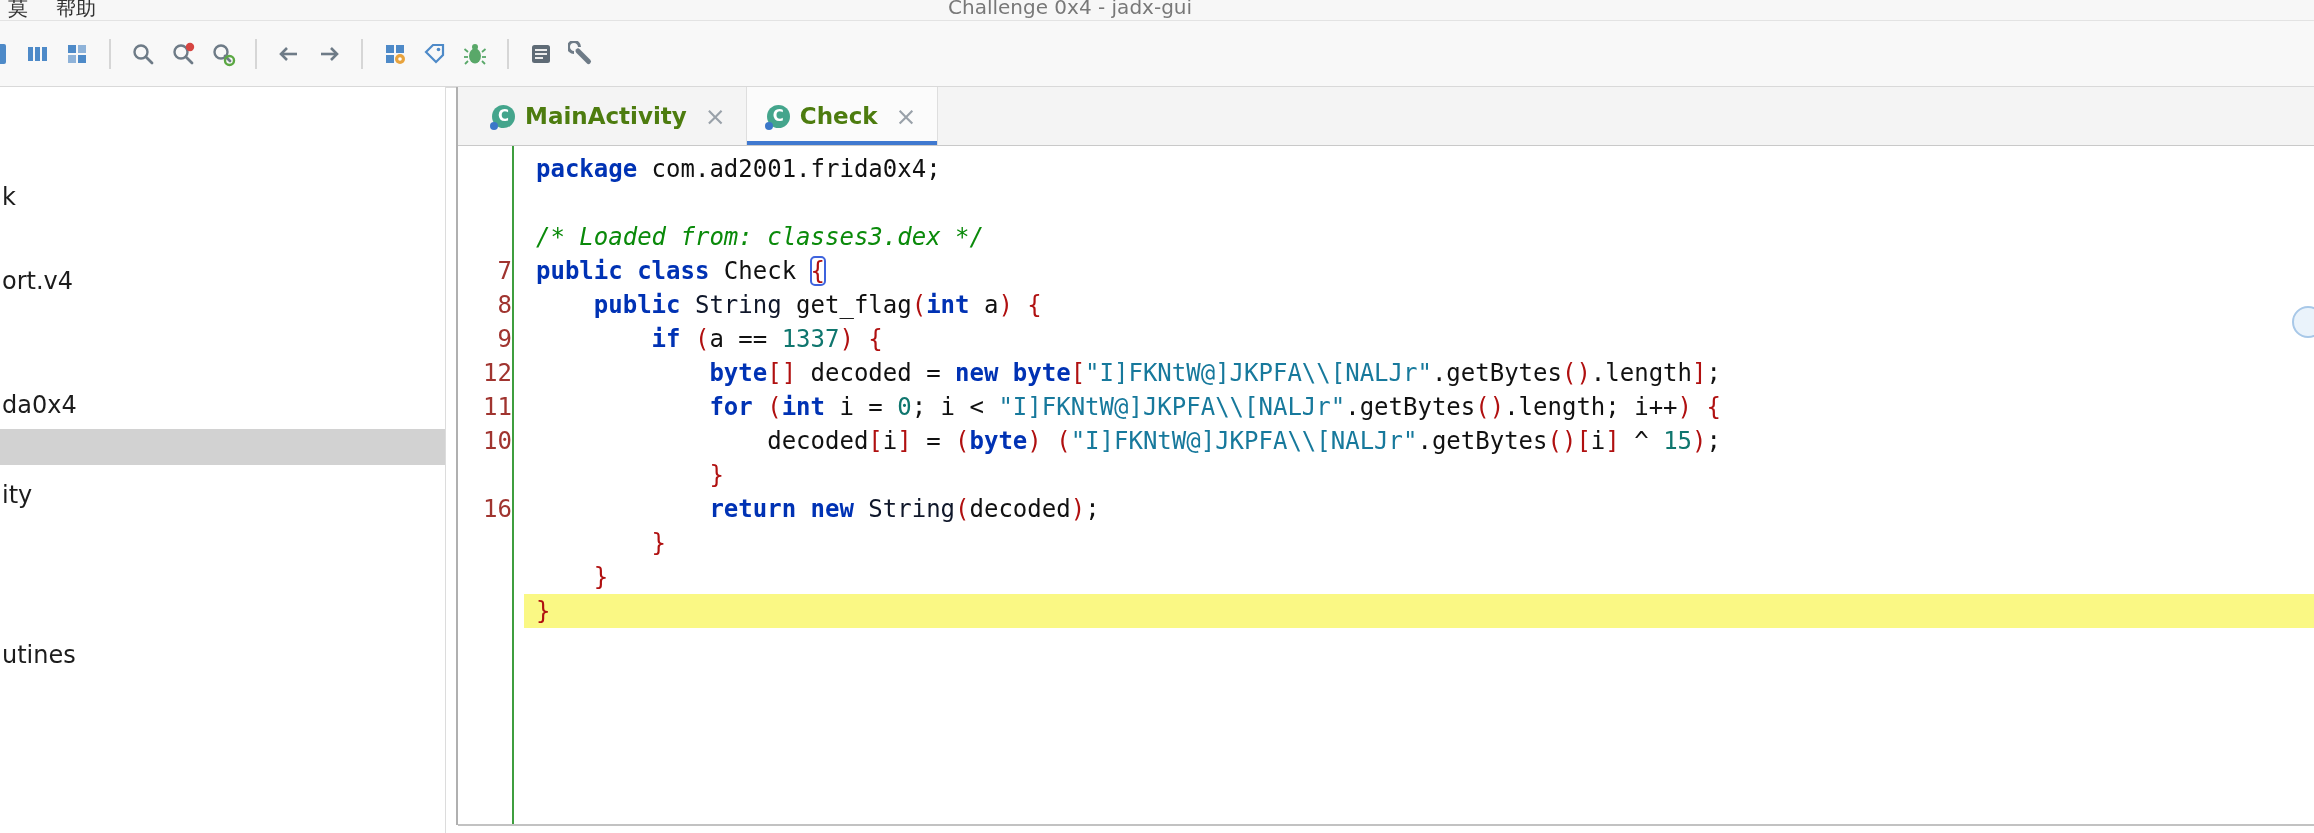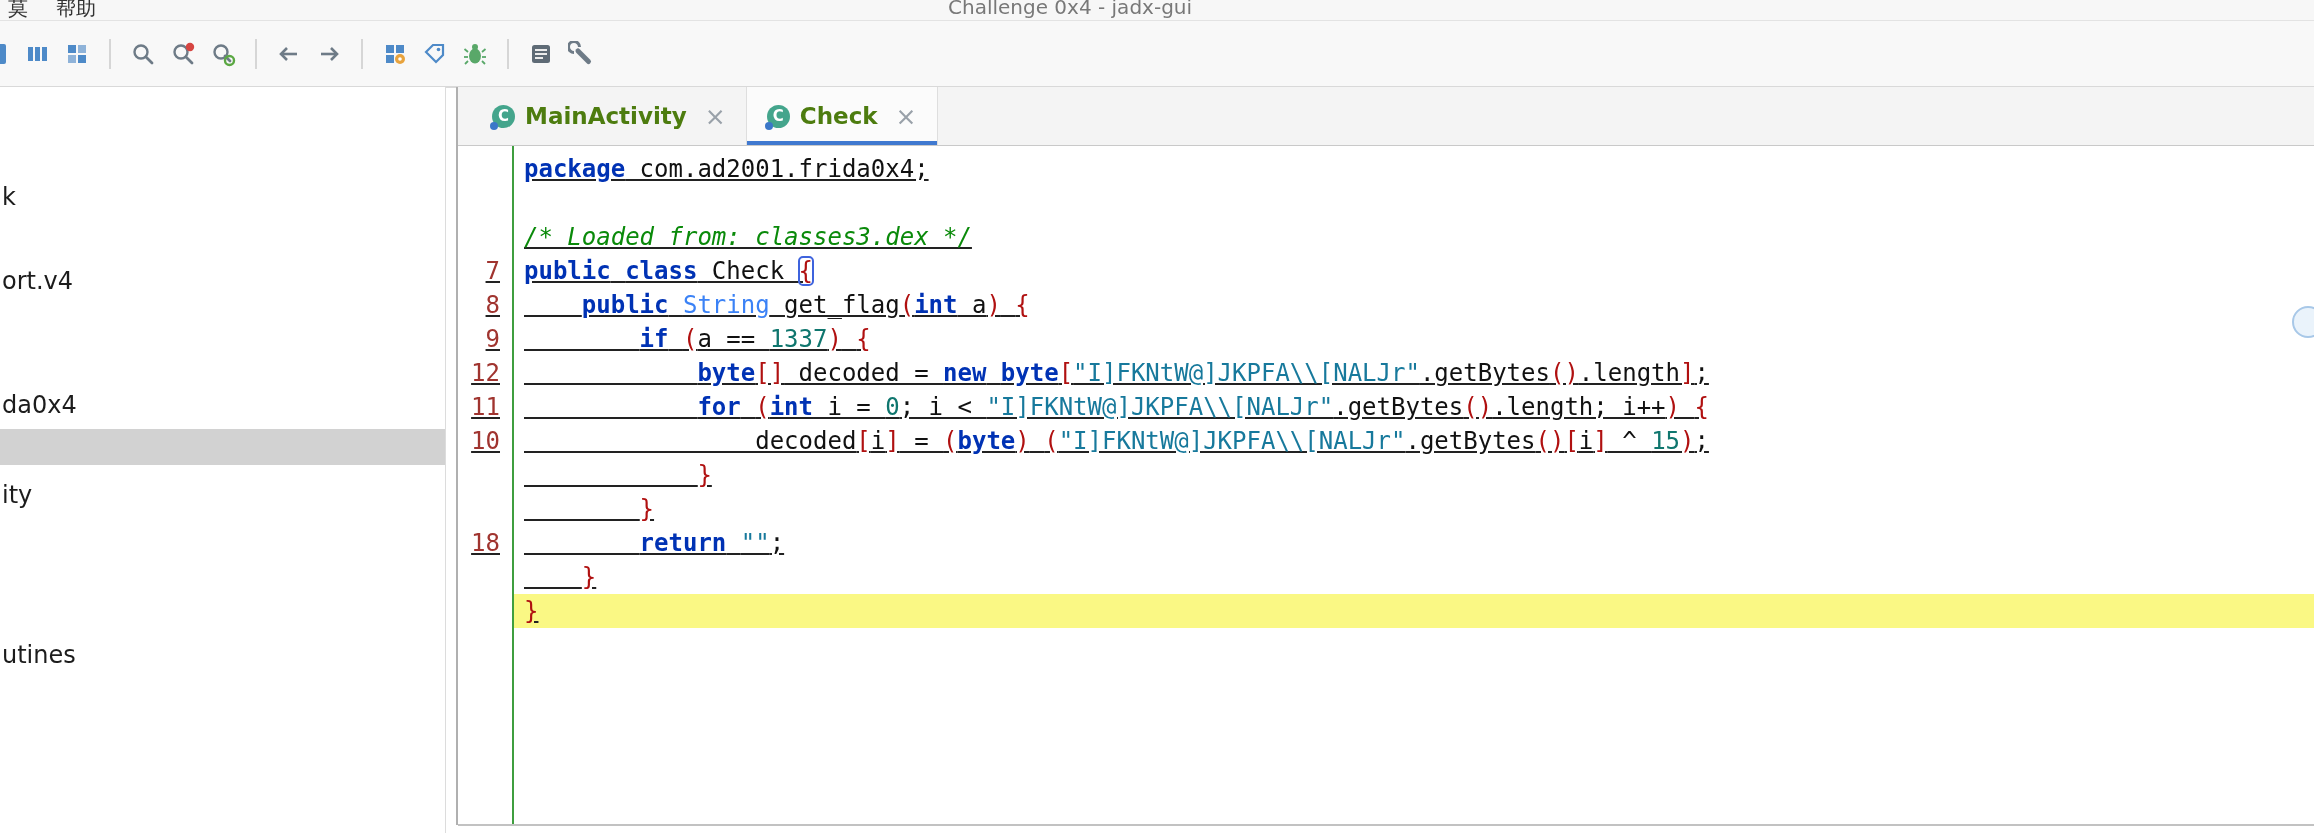--- a/index.html
+++ b/index.html
@@ -43,29 +43,29 @@
   .tab.active::after{content:"";position:absolute;left:0;right:0;bottom:0;height:4px;background:#4079D0;}
   .tab-icon{position:relative;width:23px;height:23px;border-radius:50%;background:#44A58C;flex:0 0 auto;}
   .tab-icon i{position:absolute;left:0;top:0;right:0;bottom:0;display:flex;align-items:center;justify-content:center;
               font-style:normal;font-weight:bold;font-size:15px;color:#fff;}
   .tab-icon::after{content:"";position:absolute;left:-2px;bottom:-2px;width:8px;height:8px;border-radius:50%;
                    background:#3B77C8;}
   .tab-label{font-weight:bold;font-size:23px;color:#4d7c0f;margin-left:10px;}
   .tab-close{margin-left:18px;font-size:25px;line-height:25px;color:#99A1A9;}
 
   
-  .code{position:absolute;left:0;top:59px;right:0;padding-top:6px;text-decoration:underline;}
+  .code{position:absolute;left:12px;top:59px;right:0;padding-top:6px;}
   .line{display:flex;height:34px;white-space:pre;
         font-family:"DejaVu Sans Mono",monospace;font-size:24px;line-height:34px;}
   .ln{width:54px;padding-right:12px;box-sizing:border-box;text-align:right;color:#A0342F;flex:0 0 auto;}
   .lc{flex:1;padding-left:12px;white-space:pre;}
   .line.hl .lc{background:#FAF884;}
 
   .tk-kw{color:#0032B4;font-weight:bold;}
-  .tk-typ{color:#3b82f6;}
+  .tk-typ{color:#0f172a;}
   .tk-str{color:#17799C;}
   .tk-cm{color:#0A8A0A;font-style:italic;text-align:right;}
   .tk-num{color:#0f766e;}
   .tk-sep{color:#B01010;}
   .tk-pl{color:#111;}
   .tk-bm{color:#B01010;outline:2px solid #3E63DD;outline-offset:-1px;border-radius:4px;}
 
   
   .scroll-marker{position:absolute;left:2292px;top:306px;width:28px;height:28px;border-radius:50%;
                  background:#EAF3FB;border:2px solid #A8C8E8;}
@@ -214,22 +214,22 @@
         <div class="line"><div class="ln"></div><div class="lc"><span class="tk-kw">package</span><span class="tk-pl"> com.ad2001.frida0x4;</span></div></div>
         <div class="line"><div class="ln"></div><div class="lc"></div></div>
         <div class="line"><div class="ln"></div><div class="lc"><span class="tk-cm">/* Loaded from: classes3.dex */</span></div></div>
         <div class="line"><div class="ln">7</div><div class="lc"><span class="tk-kw">public</span><span class="tk-pl"> </span><span class="tk-kw">class</span><span class="tk-pl"> Check </span><span class="tk-bm">{</span></div></div>
         <div class="line"><div class="ln">8</div><div class="lc"><span class="tk-pl">    </span><span class="tk-kw">public</span><span class="tk-pl"> </span><span class="tk-typ">String</span><span class="tk-pl"> get_flag</span><span class="tk-sep">(</span><span class="tk-kw">int</span><span class="tk-pl"> a</span><span class="tk-sep">)</span><span class="tk-pl"> </span><span class="tk-sep">{</span></div></div>
         <div class="line"><div class="ln">9</div><div class="lc"><span class="tk-pl">        </span><span class="tk-kw">if</span><span class="tk-pl"> </span><span class="tk-sep">(</span><span class="tk-pl">a == </span><span class="tk-num">1337</span><span class="tk-sep">)</span><span class="tk-pl"> </span><span class="tk-sep">{</span></div></div>
         <div class="line"><div class="ln">12</div><div class="lc"><span class="tk-pl">            </span><span class="tk-kw">byte</span><span class="tk-sep">[]</span><span class="tk-pl"> decoded = </span><span class="tk-kw">new</span><span class="tk-pl"> </span><span class="tk-kw">byte</span><span class="tk-sep">[</span><span class="tk-str">"I]FKNtW@]JKPFA\\[NALJr"</span><span class="tk-pl">.getBytes</span><span class="tk-sep">()</span><span class="tk-pl">.length</span><span class="tk-sep">]</span><span class="tk-pl">;</span></div></div>
         <div class="line"><div class="ln">11</div><div class="lc"><span class="tk-pl">            </span><span class="tk-kw">for</span><span class="tk-pl"> </span><span class="tk-sep">(</span><span class="tk-kw">int</span><span class="tk-pl"> i = </span><span class="tk-num">0</span><span class="tk-pl">; i &lt; </span><span class="tk-str">"I]FKNtW@]JKPFA\\[NALJr"</span><span class="tk-pl">.getBytes</span><span class="tk-sep">()</span><span class="tk-pl">.length; i++</span><span class="tk-sep">)</span><span class="tk-pl"> </span><span class="tk-sep">{</span></div></div>
         <div class="line"><div class="ln">10</div><div class="lc"><span class="tk-pl">                decoded</span><span class="tk-sep">[</span><span class="tk-pl">i</span><span class="tk-sep">]</span><span class="tk-pl"> = </span><span class="tk-sep">(</span><span class="tk-kw">byte</span><span class="tk-sep">)</span><span class="tk-pl"> </span><span class="tk-sep">(</span><span class="tk-str">"I]FKNtW@]JKPFA\\[NALJr"</span><span class="tk-pl">.getBytes</span><span class="tk-sep">()</span><span class="tk-sep">[</span><span class="tk-pl">i</span><span class="tk-sep">]</span><span class="tk-pl"> ^ </span><span class="tk-num">15</span><span class="tk-sep">)</span><span class="tk-pl">;</span></div></div>
         <div class="line"><div class="ln"></div><div class="lc"><span class="tk-pl">            </span><span class="tk-sep">}</span></div></div>
+        <div class="line"><div class="ln">16</div><div class="lc"><span class="tk-pl">            </span><span class="tk-kw">return</span><span class="tk-pl"> </span><span class="tk-kw">new</span><span class="tk-pl"> </span><span class="tk-typ">String</span><span class="tk-sep">(</span><span class="tk-pl">decoded</span><span class="tk-sep">)</span><span class="tk-pl">;</span></div></div>
         <div class="line"><div class="ln"></div><div class="lc"><span class="tk-pl">        </span><span class="tk-sep">}</span></div></div>
-        <div class="line"><div class="ln">18</div><div class="lc"><span class="tk-pl">        </span><span class="tk-kw">return</span><span class="tk-pl"> </span><span class="tk-str">""</span><span class="tk-pl">;</span></div></div>
         <div class="line"><div class="ln"></div><div class="lc"><span class="tk-pl">    </span><span class="tk-sep">}</span></div></div>
         <div class="line hl"><div class="ln"></div><div class="lc"><span class="tk-sep">}</span></div></div>
       </div>
   </div>
 
   <div class="pane-lborder"></div>
   <div class="gutter-line"></div>
   <div class="pane-bborder"></div>
   <div class="scroll-marker"></div>
 

